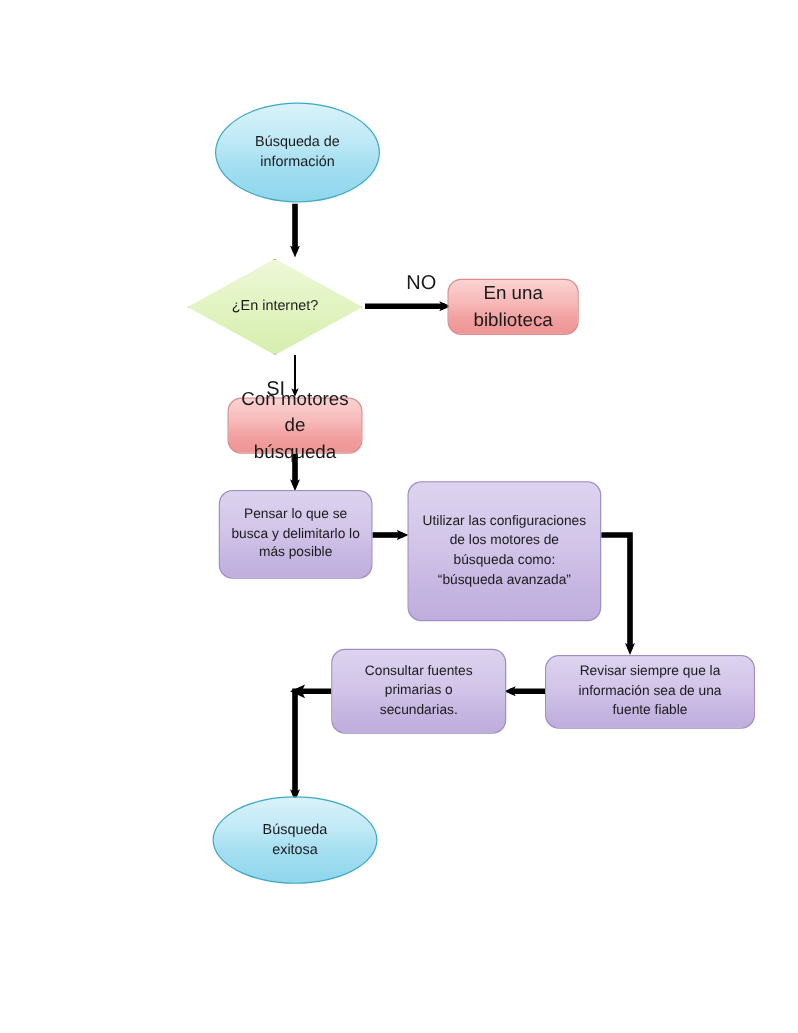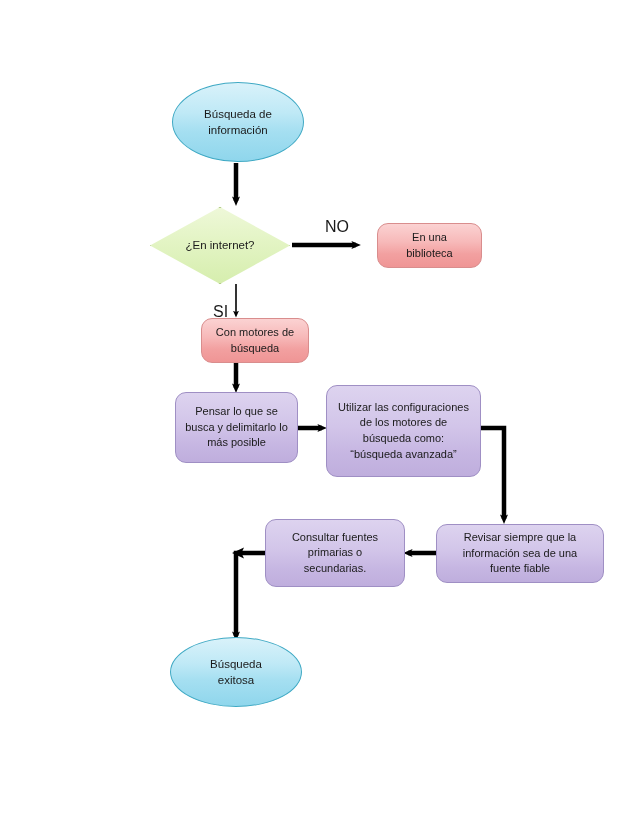--- a/index.html
+++ b/index.html
@@ -84,22 +84,21 @@
 
   
   .shape-salmon {
     border-radius: 11px;
     border: 1px solid #d98d8d;
     background: linear-gradient(to bottom,
                 #fbd2d2 0%,
                 #f7b9b9 42%,
                 #f2a0a0 70%,
                 #ef9595 100%);
-    font-size: 11px;
-    margin-left: 19px;
+    font-size: 15px;
   }
 
   
   .shape-purple {
     border-radius: 11px;
     border: 1px solid #9f8fc4;
     background: linear-gradient(to bottom,
                 #ddd3ef 0%,
                 #d2c5e9 45%,
                 #c6b6e2 75%,
@@ -168,21 +167,21 @@
     <span class="node-text">Con motores de
 búsqueda</span>
   </div>
 
   <div class="node shape-purple" style="left:175px; top:392px; width:123px; height:71px;justify-content:flex-end;">
     <span class="node-text">Pensar lo que se
 busca y delimitarlo lo
 más posible</span>
   </div>
 
-  <div class="node shape-purple" style="left:326px; top:385px; width:155px; height:92px;">
+  <div class="node shape-purple" style="left:326px; top:385px; width:155px; height:112px;">
     <span class="node-text">Utilizar las configuraciones
 de los motores de
 búsqueda como:
 “búsqueda avanzada”</span>
   </div>
 
   <div class="node shape-purple" style="left:436px; top:524px; width:168px; height:59px;">
     <span class="node-text">Revisar siempre que la
 información sea de una
 fuente fiable</span>

